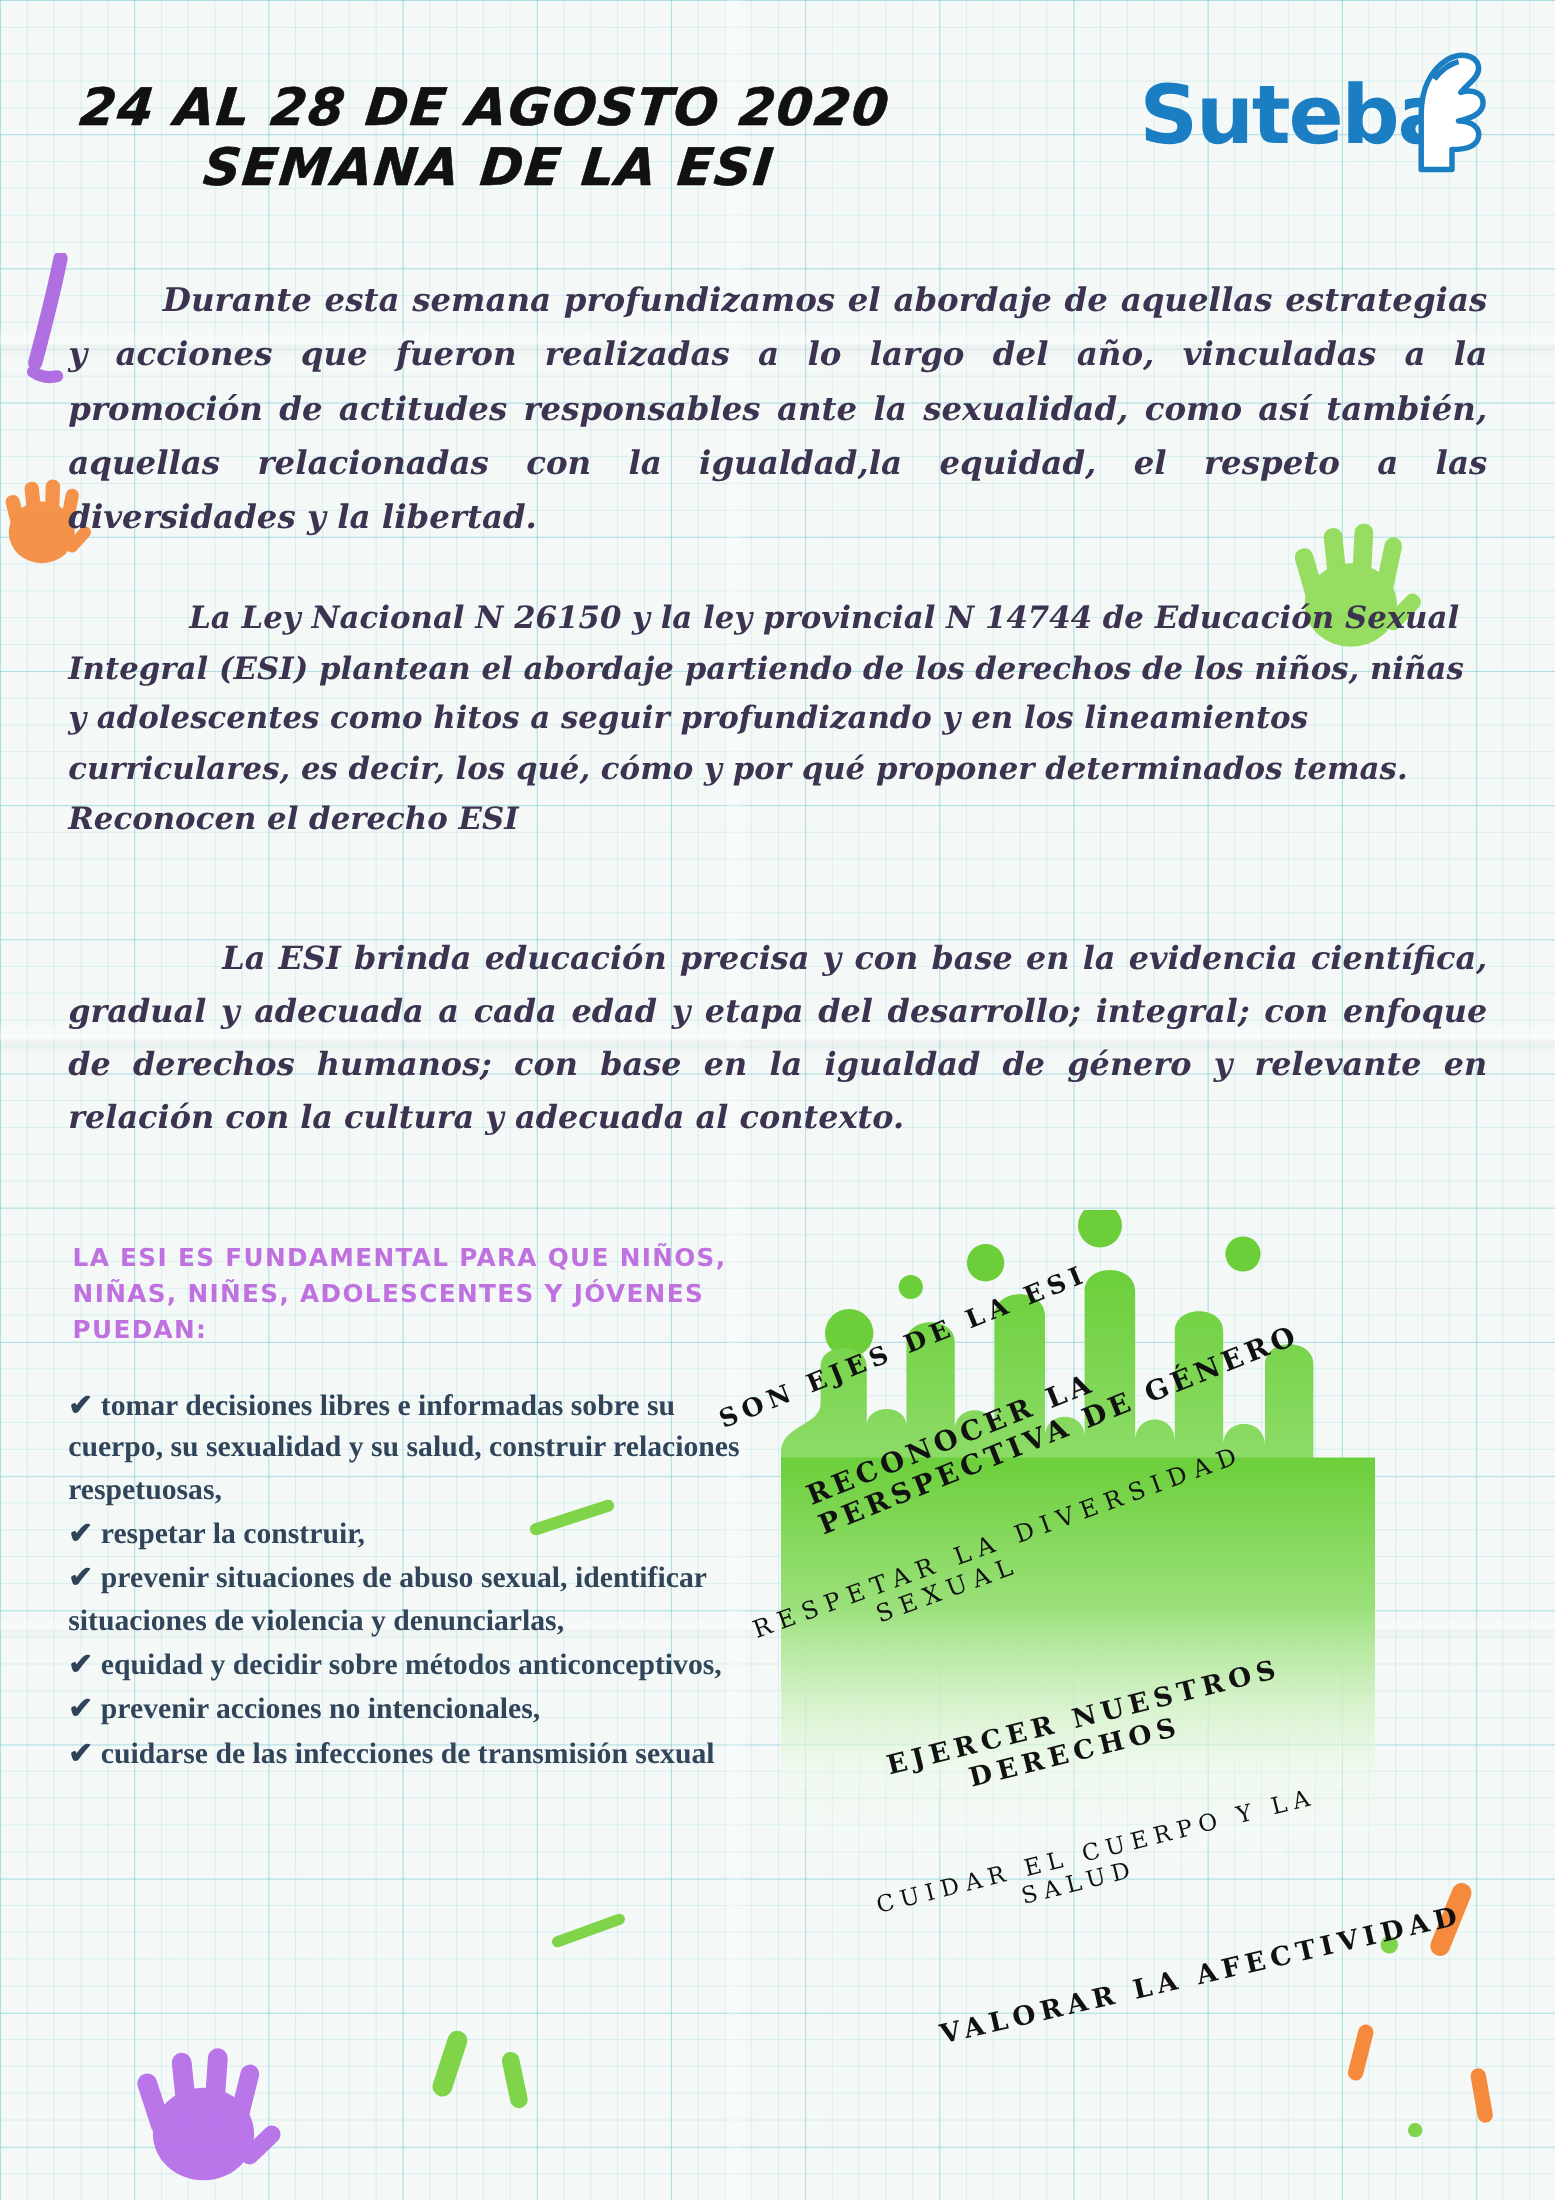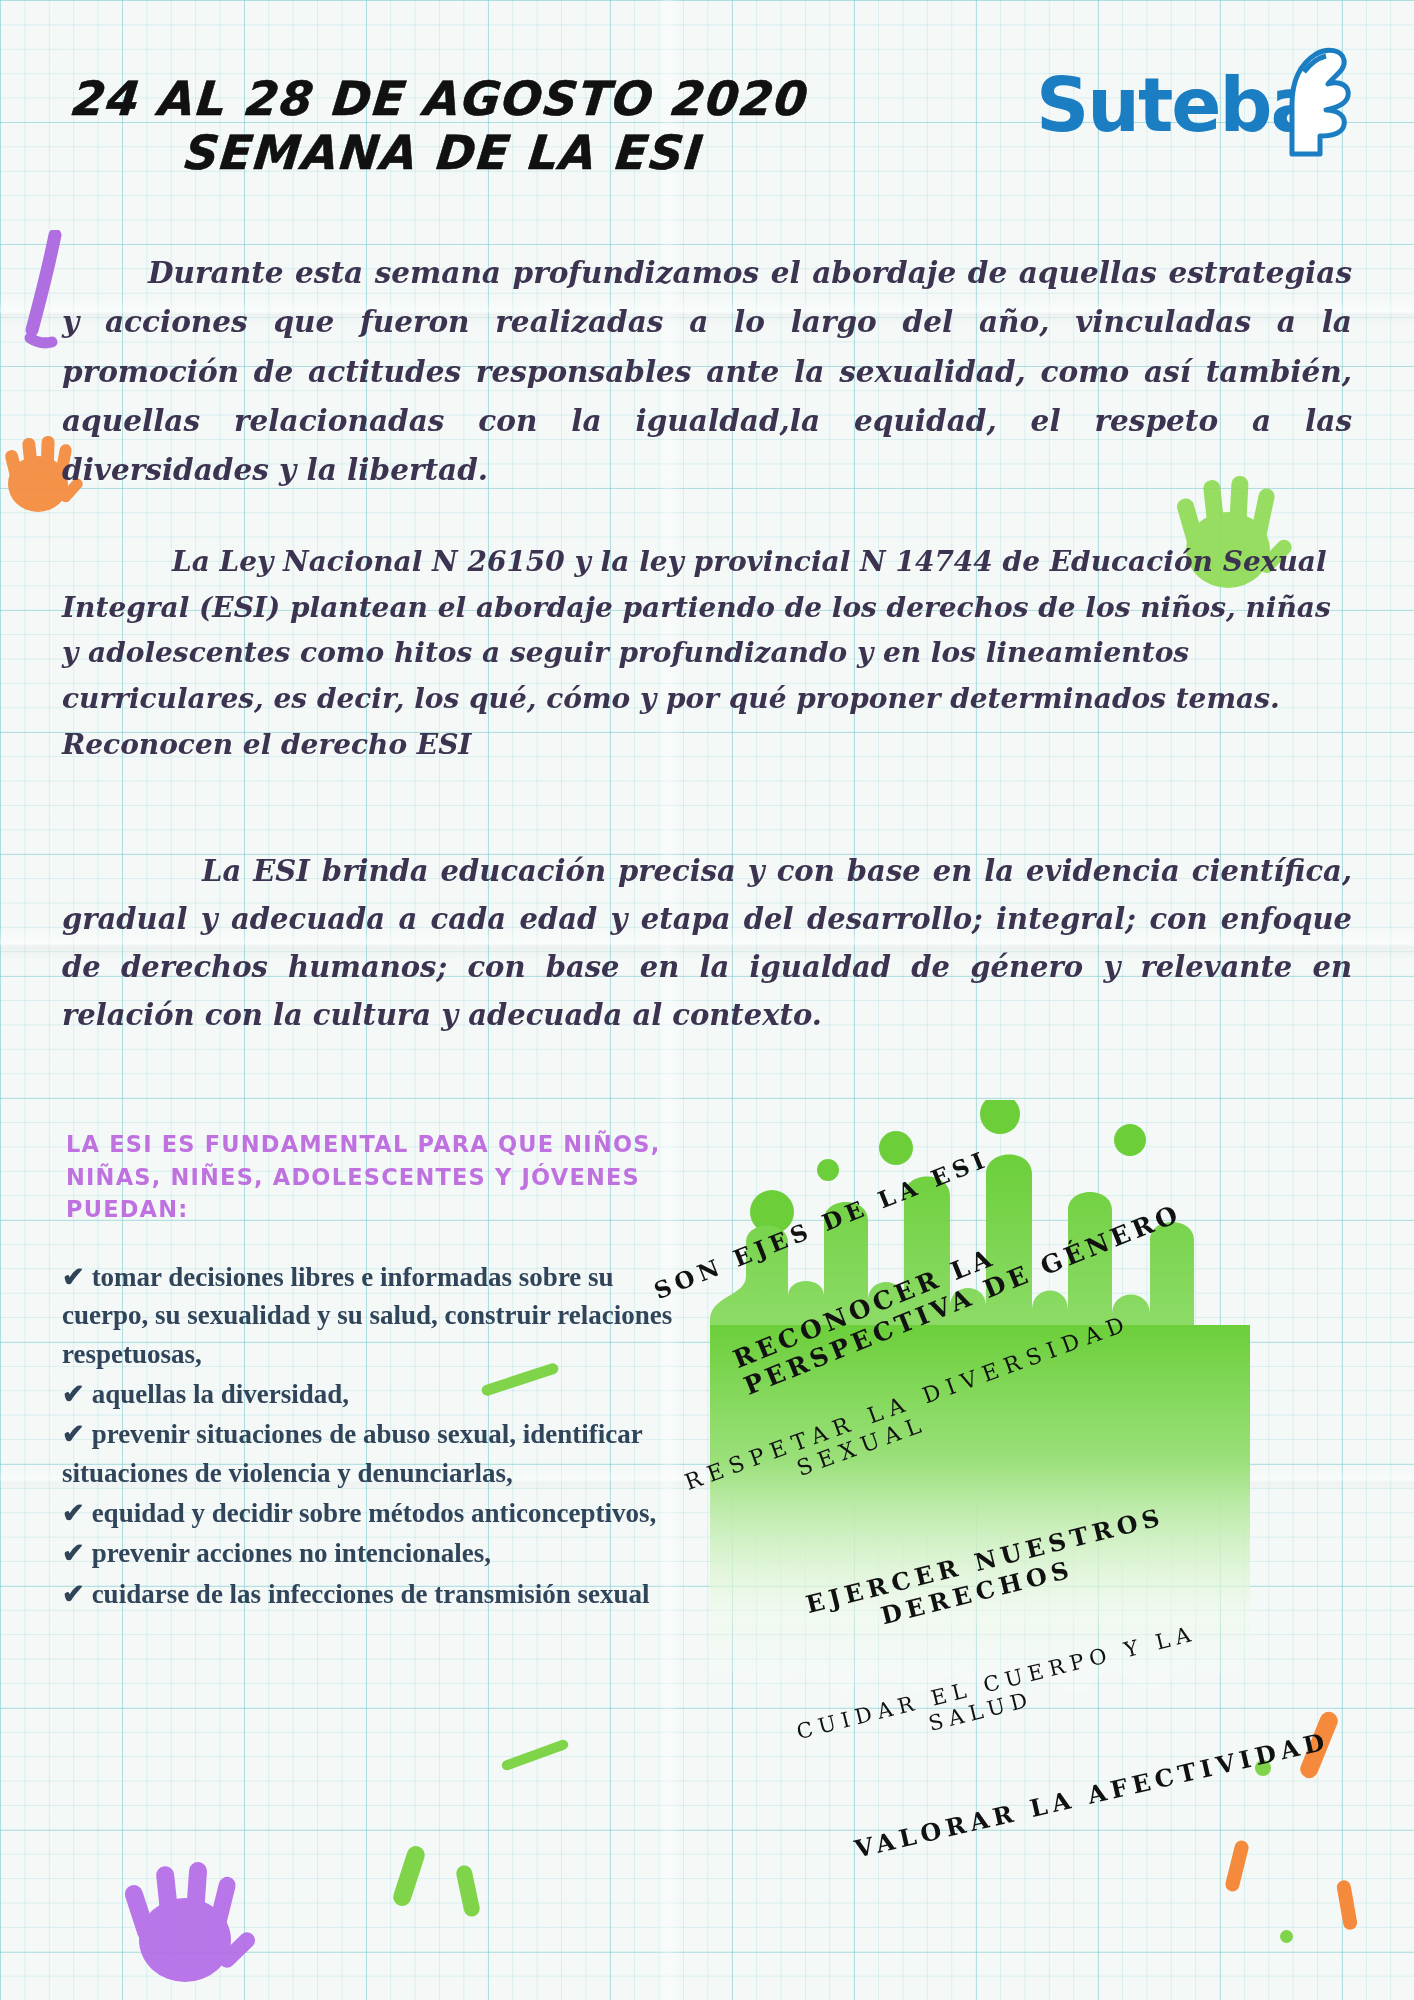--- a/index.html
+++ b/index.html
@@ -194,21 +194,21 @@
   </div>
 
   <div class="para" id="p1">Durante esta semana profundizamos el abordaje de aquellas estrategias y acciones que fueron realizadas a lo largo del año, vinculadas a la promoción de actitudes responsables ante la sexualidad, como así también, aquellas relacionadas con la igualdad,la equidad, el respeto a las diversidades y la libertad.</div>
   <div class="para" id="p2">La Ley Nacional N 26150 y la ley provincial N 14744  de Educación Sexual Integral (ESI)   plantean el abordaje partiendo  de los derechos de los niños, niñas y adolescentes como hitos a seguir profundizando y en los lineamientos curriculares, es decir, los qué, cómo y por qué proponer determinados temas. Reconocen el derecho ESI</div>
   <div class="para" id="p3">La  ESI brinda educación precisa y con base en la evidencia científica, gradual y adecuada a cada edad y etapa del desarrollo; integral; con enfoque de derechos humanos; con base en la igualdad de género y relevante en relación con la cultura y adecuada al contexto.</div>
 
   <div id="subhead">LA  ESI ES FUNDAMENTAL PARA QUE NIÑOS, NIÑAS, NIÑES, ADOLESCENTES Y JÓVENES PUEDAN:</div>
 
   <div id="list">
     <div class="item"><span class="chk">✔</span><span>tomar decisiones libres e informadas sobre su cuerpo, su sexualidad y su salud, construir relaciones respetuosas,</span></div>
-    <div class="item"><span class="chk">✔</span><span>aquellas la diversidad,</span></div>
+    <div class="item"><span class="chk">✔</span><span>respetar la construir,</span></div>
     <div class="item"><span class="chk">✔</span><span>prevenir situaciones de abuso sexual, identificar situaciones de violencia y denunciarlas,</span></div>
     <div class="item"><span class="chk">✔</span><span>equidad y decidir sobre métodos anticonceptivos,</span></div>
     <div class="item"><span class="chk">✔</span><span>prevenir acciones no intencionales,</span></div>
     <div class="item"><span class="chk">✔</span><span>cuidarse de las infecciones de transmisión sexual</span></div>
   </div>
 
   <div id="dripwrap">
     <svg id="drip" viewBox="0 0 560 620" preserveAspectRatio="none">
       <defs>
         <linearGradient id="gfade" x1="0" y1="0" x2="0" y2="1">

